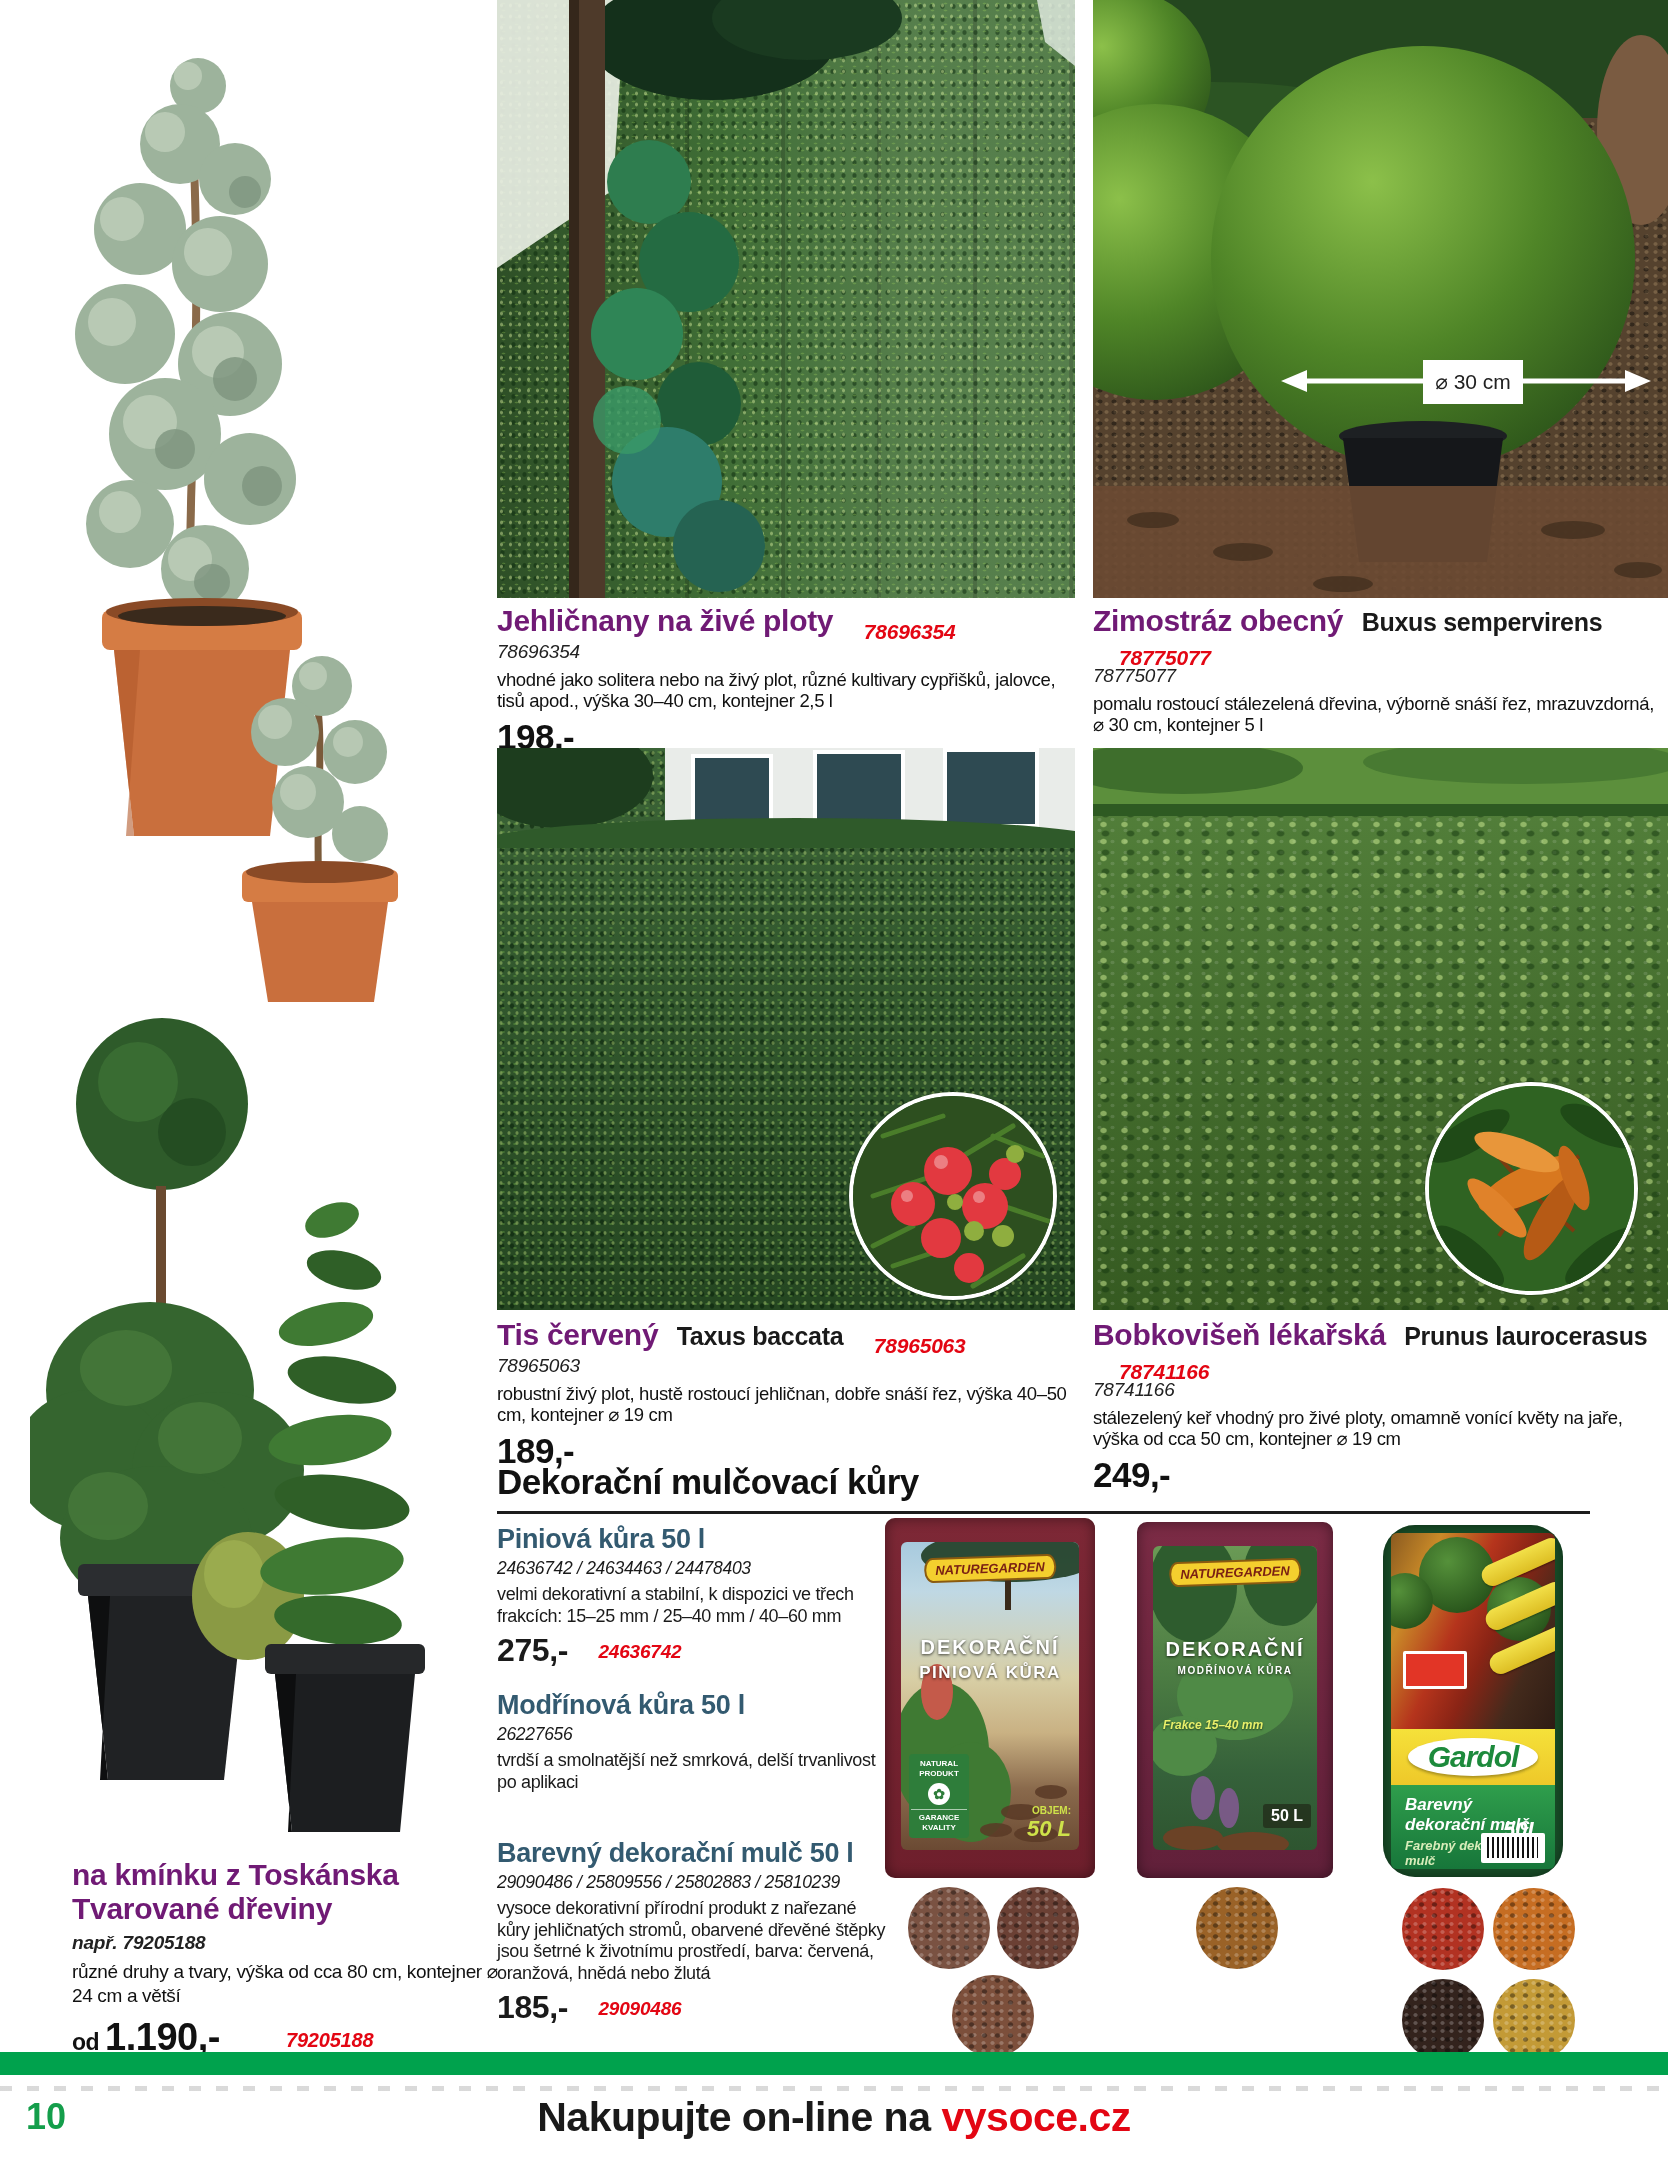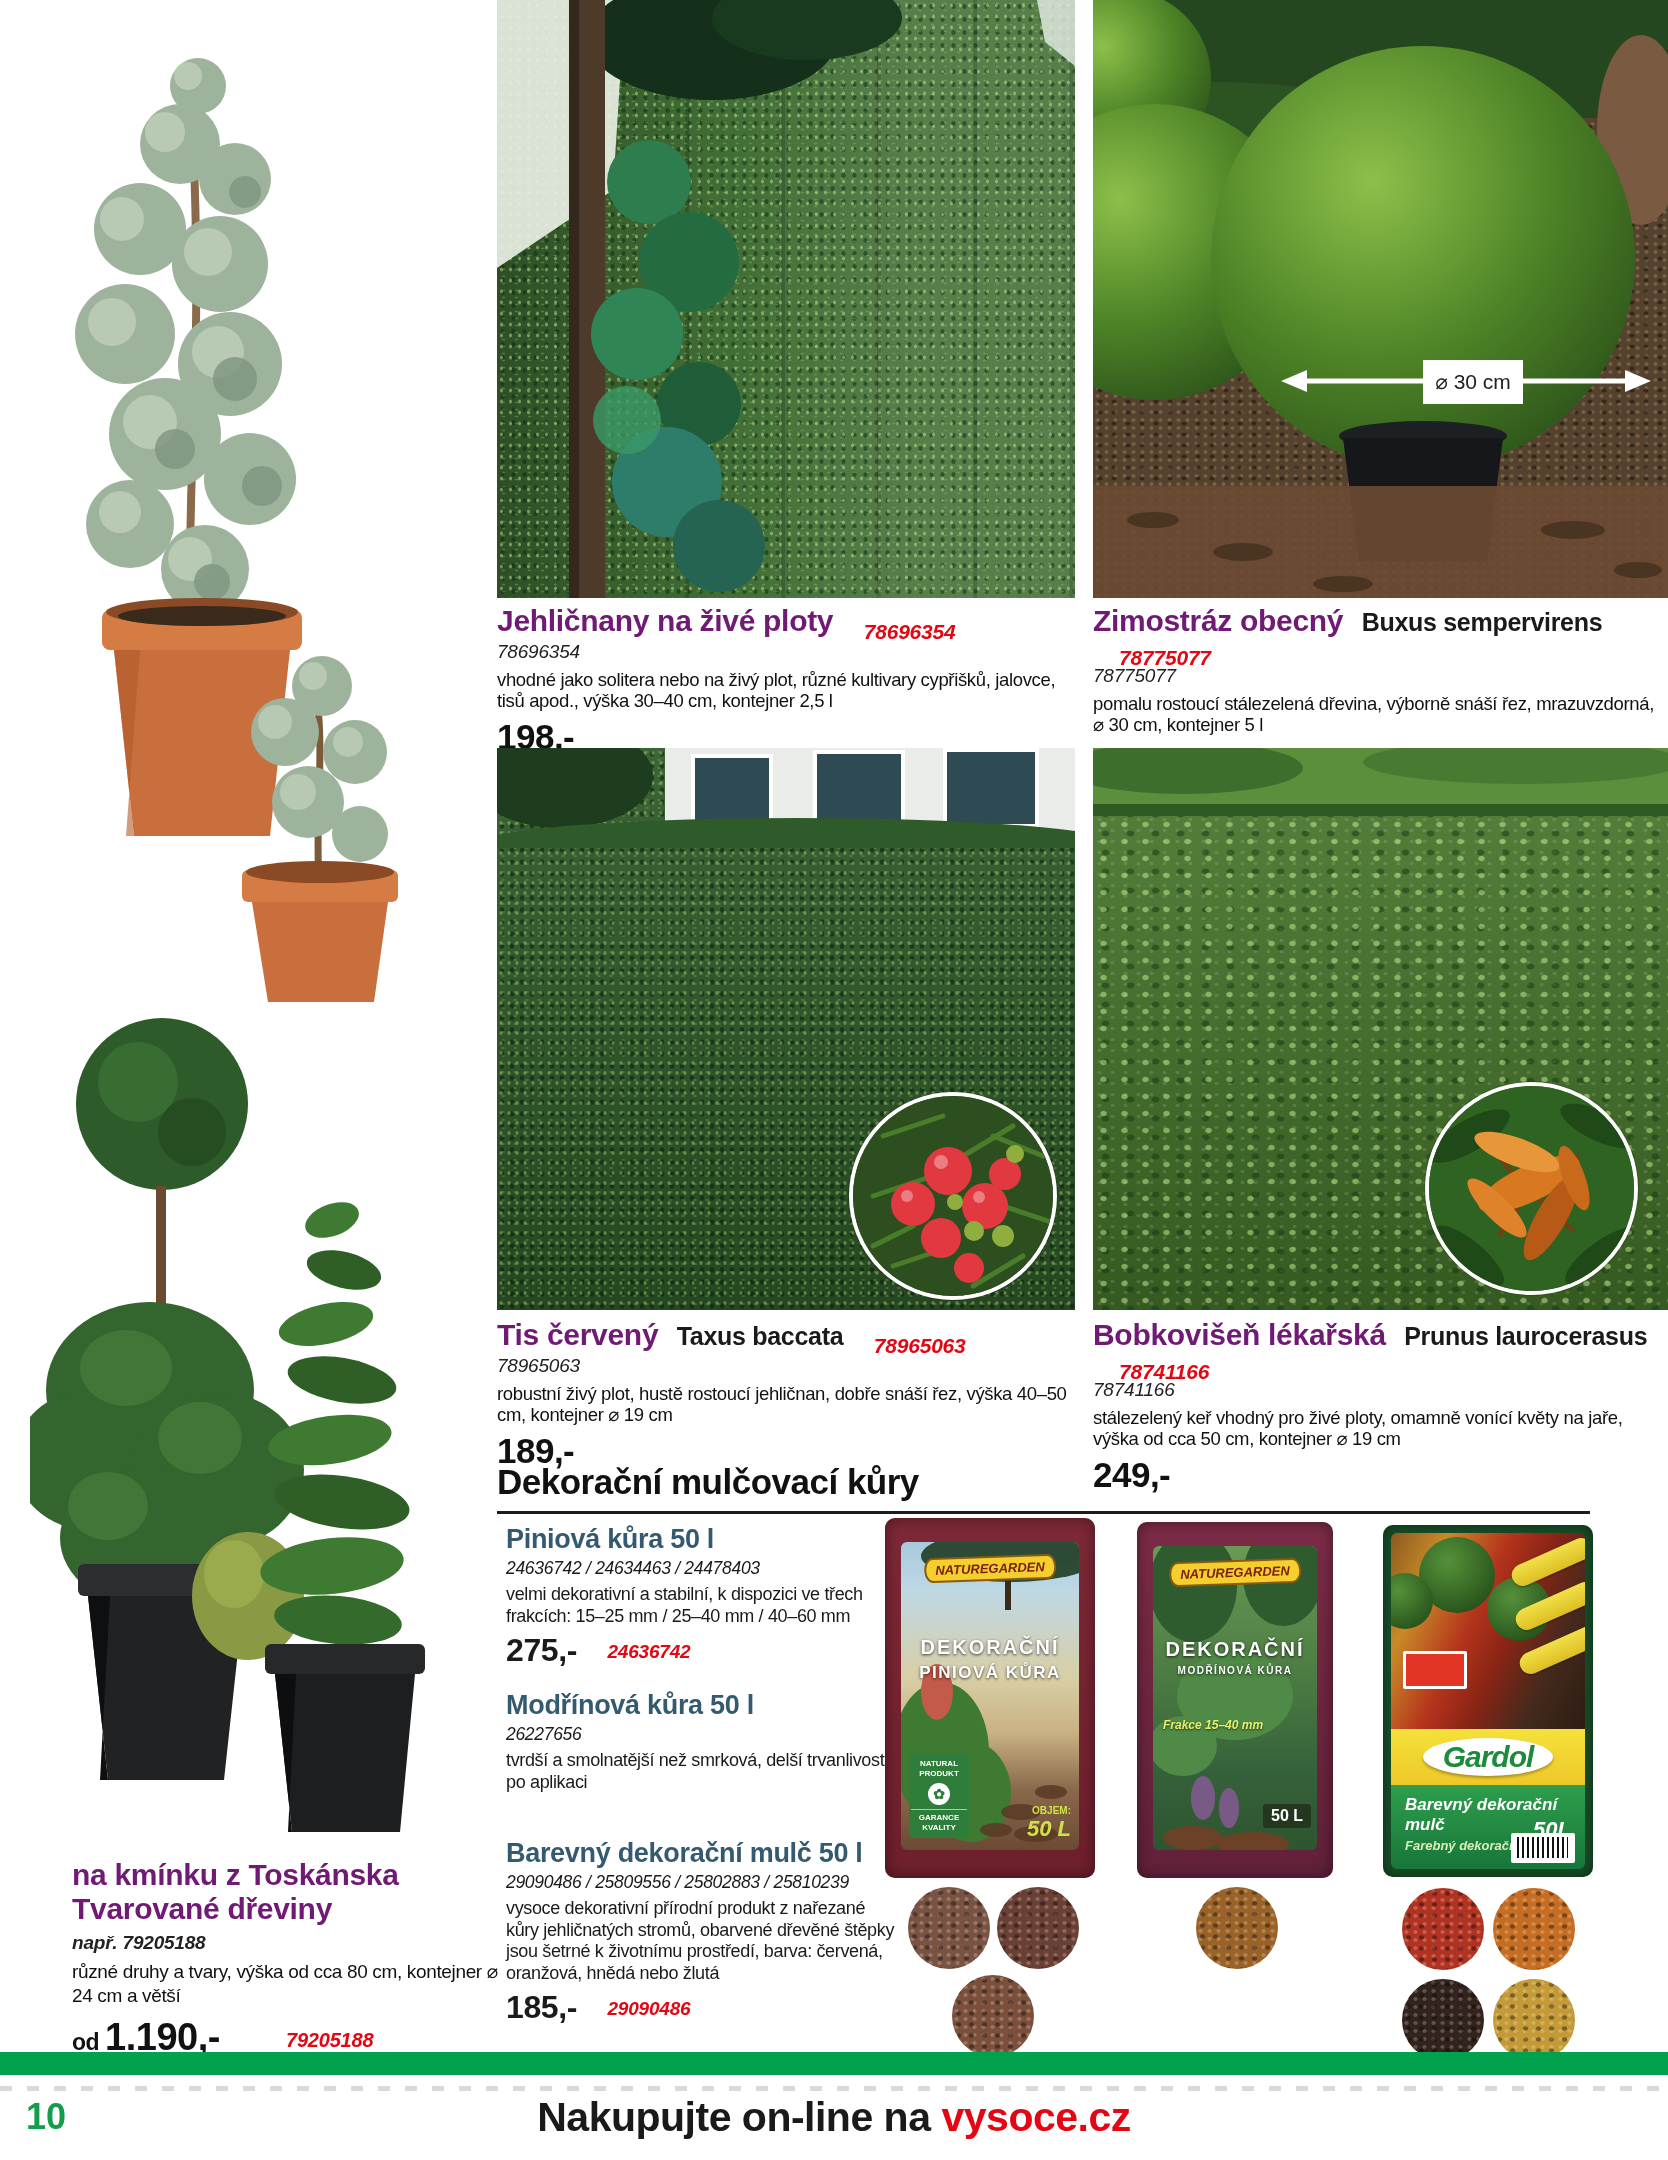--- a/index.html
+++ b/index.html
@@ -55,21 +55,21 @@
   .artno{font-size:19px;font-style:italic;color:#222;margin-top:3px;letter-spacing:-.2px;}
   .pdesc{font-size:18.5px;line-height:21px;margin-top:6px;letter-spacing:-.35px;color:#111;}
   .price{font-size:35px;font-weight:bold;margin-top:6px;letter-spacing:-.5px;color:#111;}
   .price .art-red{font-size:20px;top:-3px;margin-left:28px;}
   .price-prefix{font-size:23px;font-weight:bold;margin-right:6px;}
 
   
   .mheading{position:absolute;left:497px;top:1462px;width:1093px;
             font-size:35px;font-weight:bold;letter-spacing:-.5px;color:#111;
             border-bottom:3px solid #1c1c1c;padding-bottom:9px;}
-  .mblock{position:absolute;left:497px;width:392px;margin-left:9px;}
+  .mblock{position:absolute;left:497px;width:392px;}
   .mtitle{font-size:27px;font-weight:bold;color:#335a70;letter-spacing:-.3px;}
   .marts{font-size:17.5px;font-style:italic;margin-top:3px;letter-spacing:-.3px;}
   .mdesc{font-size:18px;line-height:21.5px;margin-top:5px;letter-spacing:-.35px;}
   .mprice{font-size:32px;font-weight:bold;margin-top:5px;letter-spacing:-.4px;}
   .mprice .art-red{font-size:19px;top:-3px;margin-left:22px;}
 
   
   .bag{position:absolute;border-radius:10px;box-shadow:inset 0 0 14px rgba(0,0,0,.45);}
   .bag-photo{position:absolute;left:16px;right:16px;top:24px;bottom:28px;border-radius:6px;overflow:hidden;}
   .ng-brand{position:absolute;top:38px;left:50%;transform:translateX(-50%) rotate(-2deg);
@@ -513,21 +513,21 @@
     </div>
     <div class="ng-brand">NATUREGARDEN</div>
     <div class="bag-t" style="top:116px;">
       <div class="l1">DEKORAČNÍ</div>
       <div class="l2" style="font-size:10px;">MODŘÍNOVÁ KŮRA</div>
     </div>
     <div class="fraction">Frakce 15–40 mm</div>
     <div class="vol-box">50 L</div>
   </div>
 
-  <div class="bag" style="left:1383px;top:1525px;width:210px;height:352px;background:#184e28;">
+  <div class="bag" style="left:1383px;top:1525px;width:180px;height:352px;background:#184e28;border-radius:32px;">
     <div class="g-photo">
       <div class="g-ball" style="left:28px;top:4px;width:76px;height:76px;"></div>
       <div class="g-ball" style="left:96px;top:44px;width:64px;height:64px;"></div>
       <div class="g-ball" style="left:-14px;top:40px;width:56px;height:56px;"></div>
       <div class="g-ribbon" style="right:-10px;top:18px;"></div>
       <div class="g-ribbon" style="right:-14px;top:62px;"></div>
       <div class="g-ribbon" style="right:-18px;top:106px;"></div>
       <div class="g-swatch"></div>
     </div>
     <div class="g-yellow">

